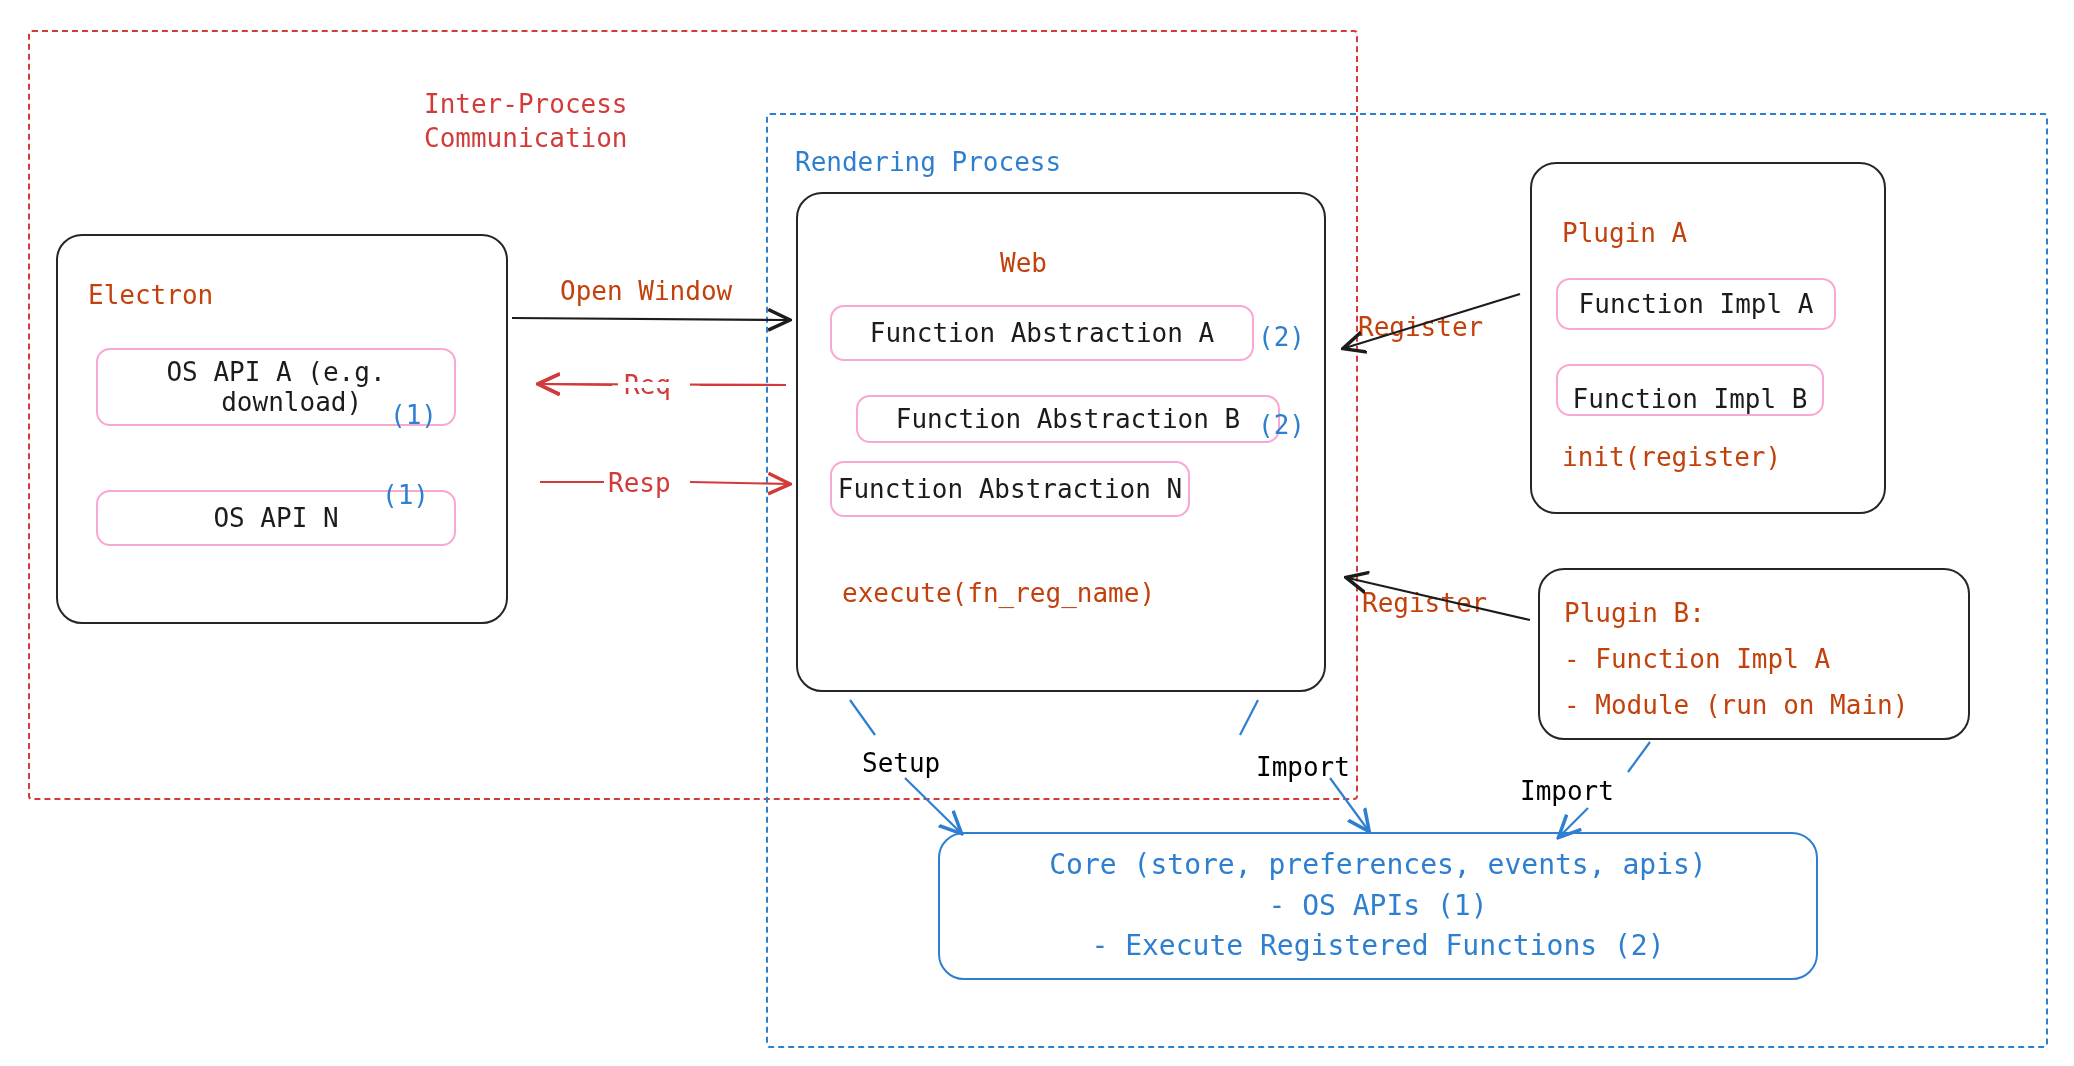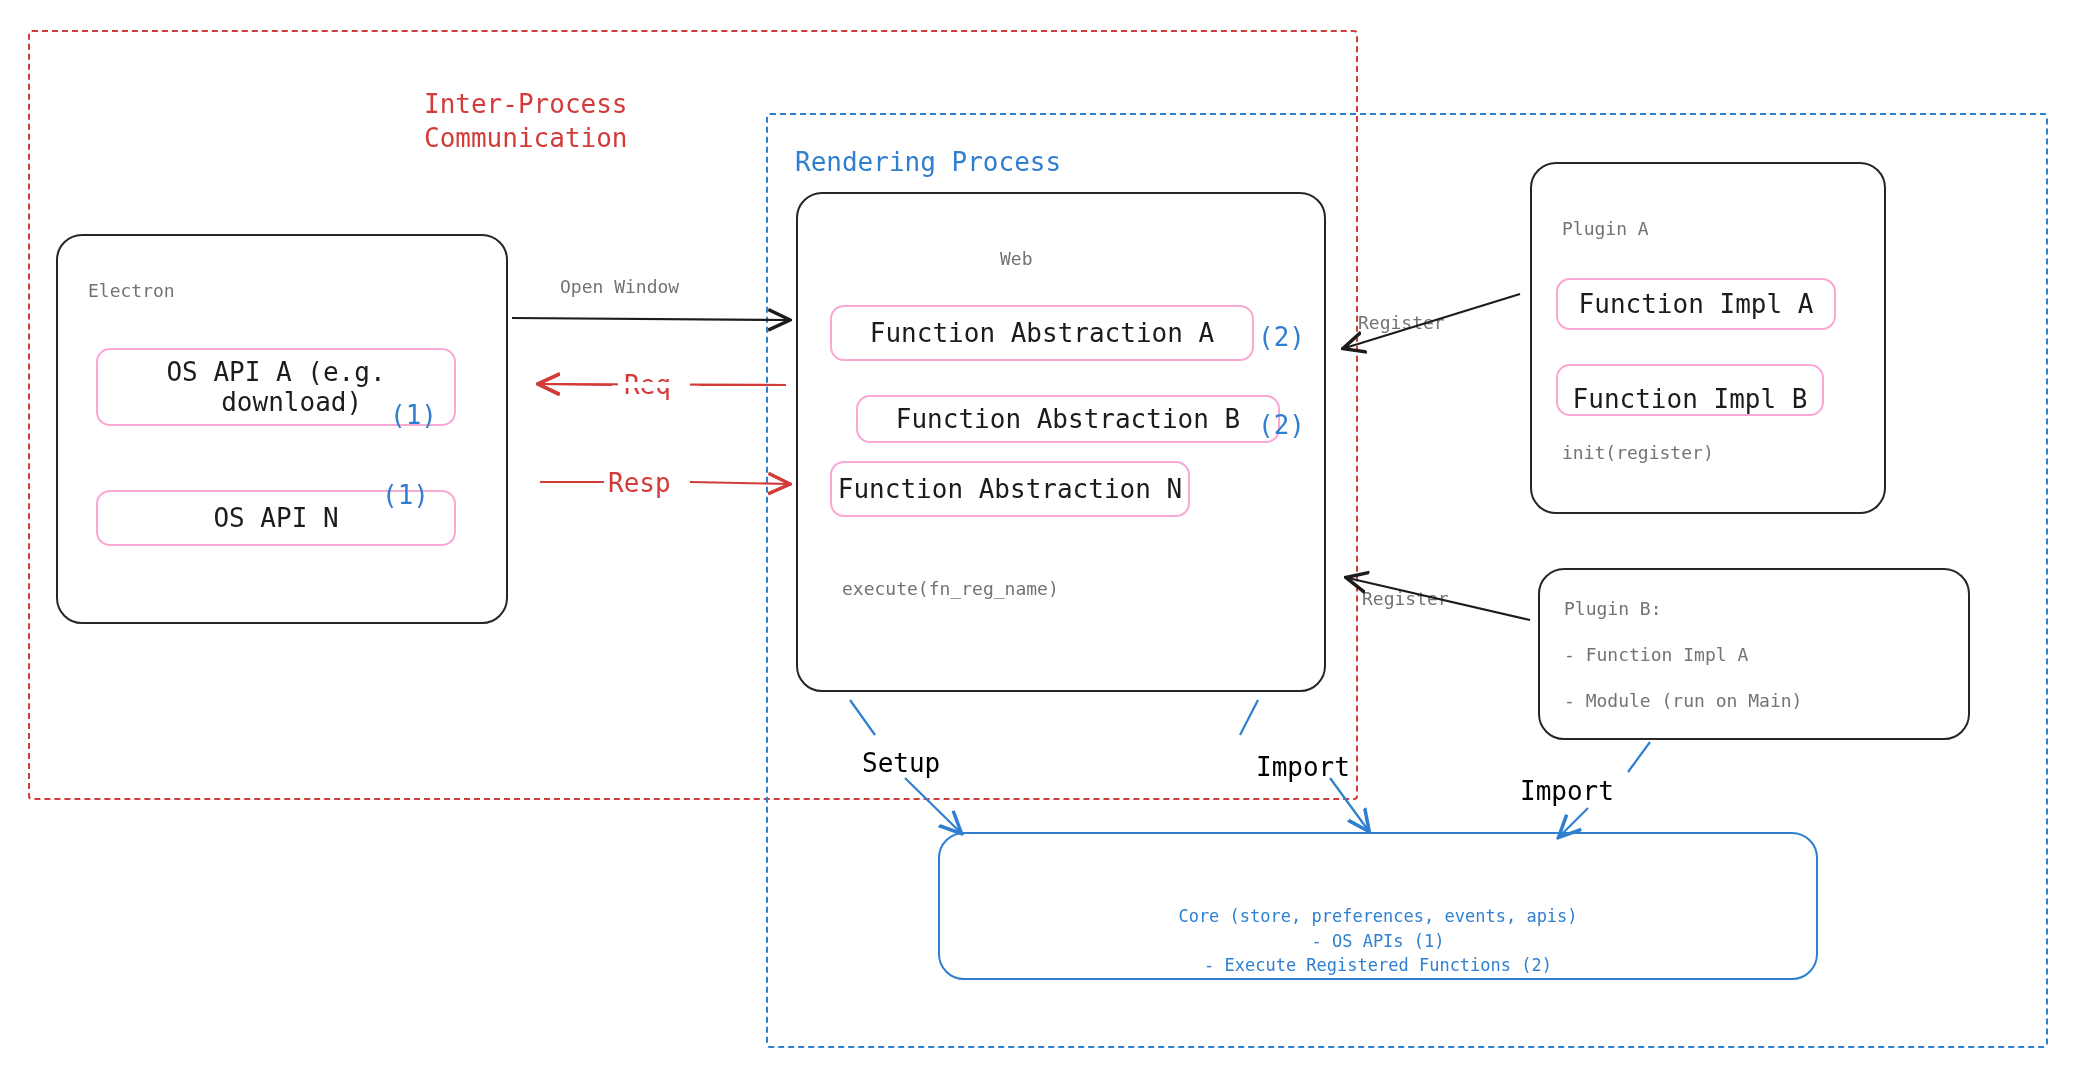--- a/index.html
+++ b/index.html
@@ -73,37 +73,37 @@
     background: transparent;
   }
   .corebox {
     position: absolute;
     box-sizing: border-box;
     border: 2.5px solid #2f7fd0;
     border-radius: 26px;
     display: flex;
     flex-direction: column;
     align-items: center;
-    justify-content: flex-end;
+    justify-content: center;
     color: #2f7fd0;
-    font-size: 17px;
+    font-size: 28px;
     line-height: 1.45;
     white-space: pre;
     background: transparent;
   }
   .tag {
     position: absolute;
     color: #000000;
     font-size: 26px;
     white-space: pre;
   }
   .plain {
     position: absolute;
-    color: #737373;
-    font-size: 18px;
+    color: #c2410c;
+    font-size: 26px;
     white-space: pre;
   }
 </style>
 </head>
 <body>
 
 <div id="canvas">
 
   <div class="dashed-red" style="left:28px; top:30px; width:1330px; height:770px;"></div>
   <div class="dashed-blue" style="left:766px; top:113px; width:1282px; height:935px;"></div>

